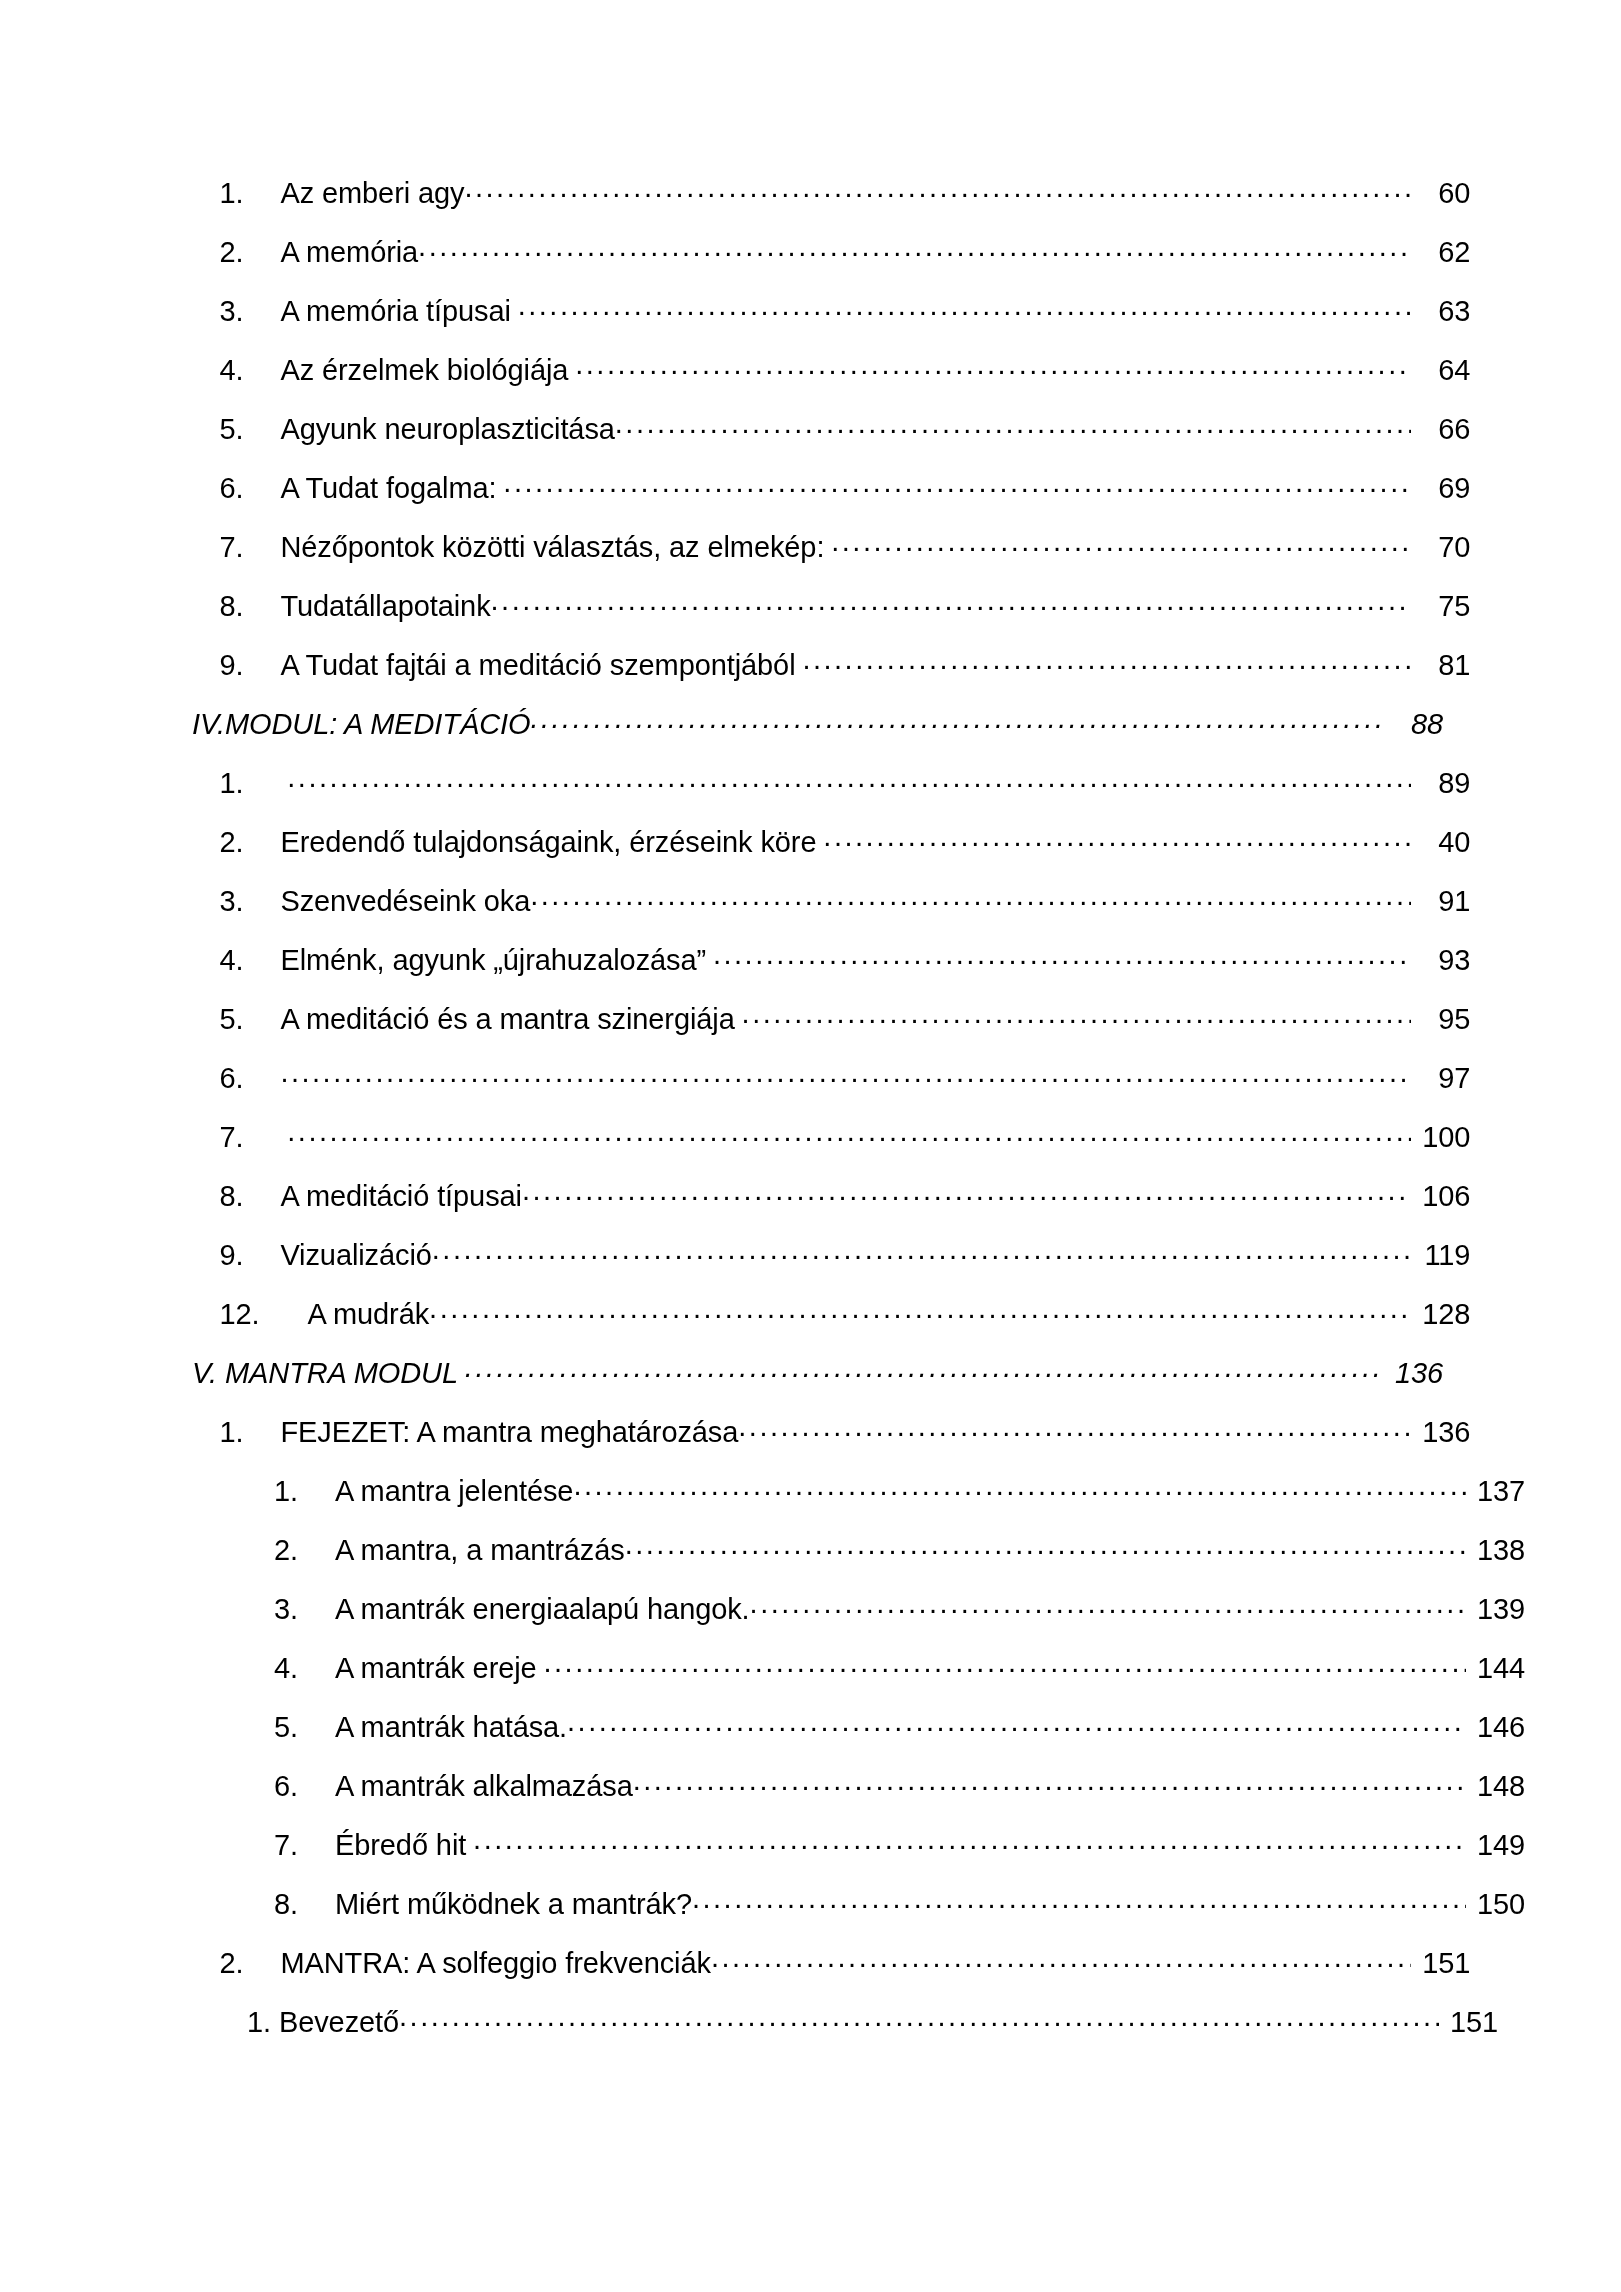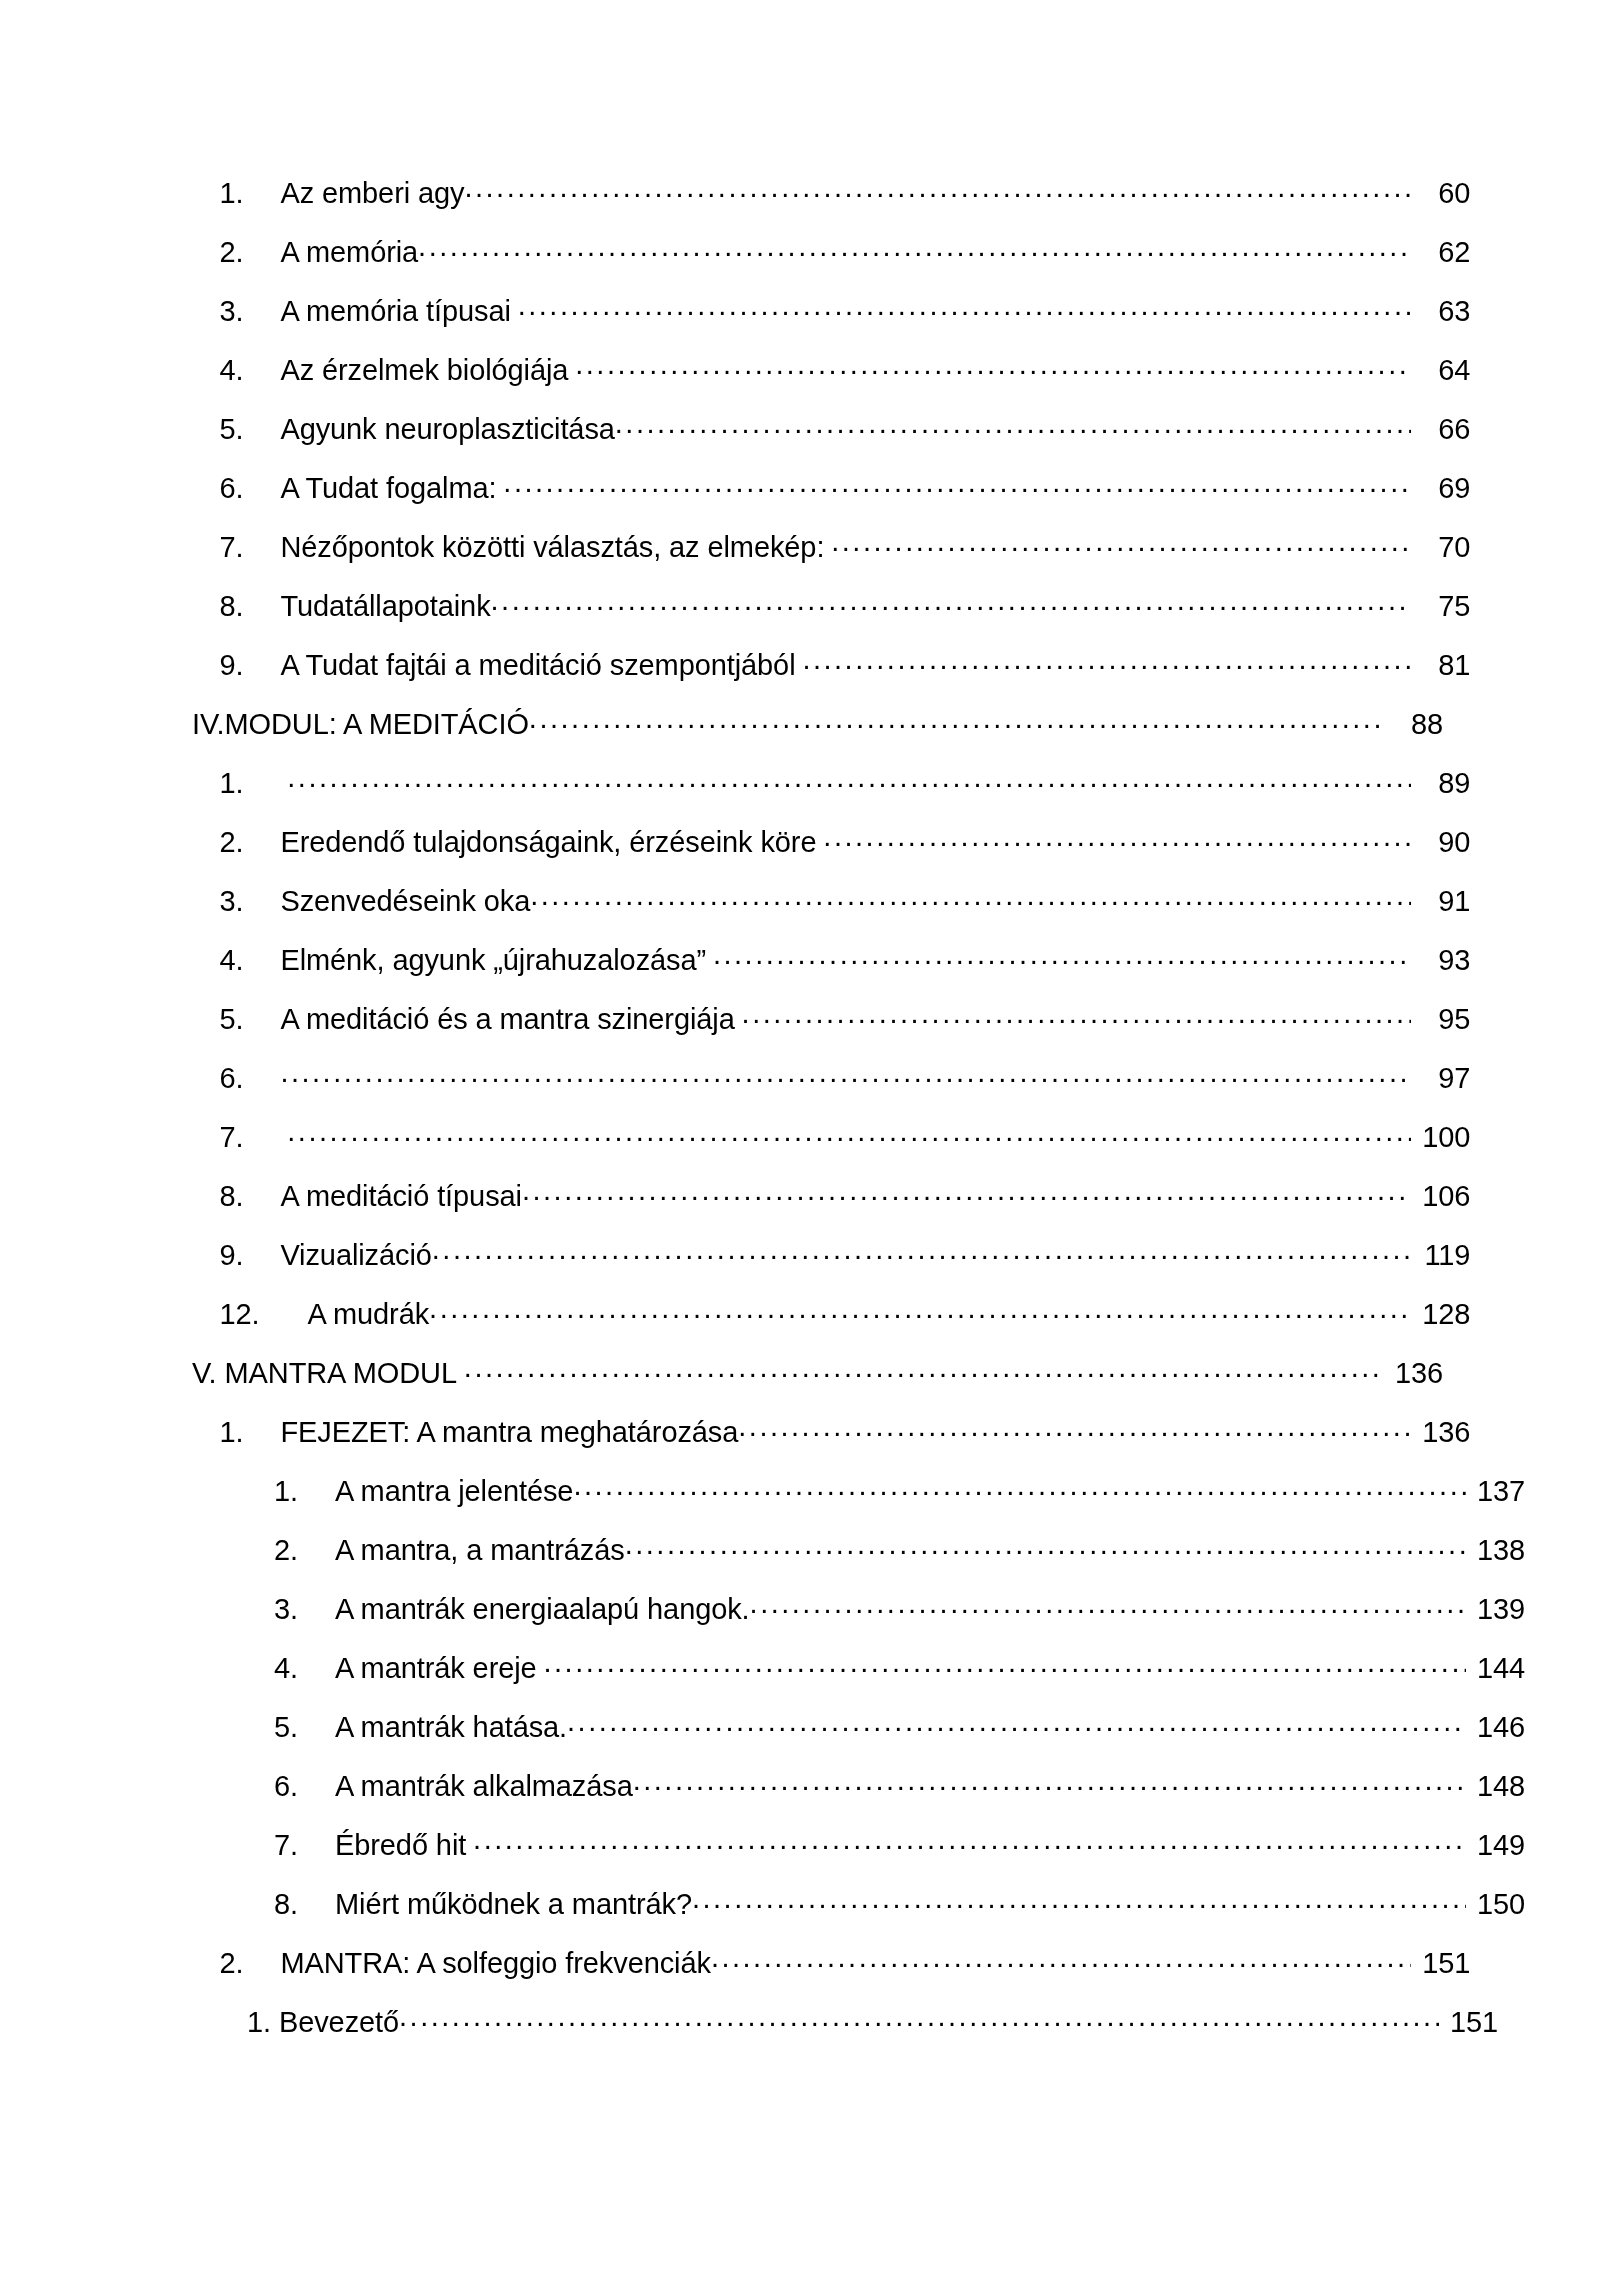--- a/index.html
+++ b/index.html
@@ -31,21 +31,21 @@
     display: flex;
     align-items: baseline;
     width: 100%;
     font-size: 29px;
     line-height: 1.0;
     margin-bottom: 24px;
     white-space: nowrap;
     letter-spacing: -0.1px;
   }
   
-  .lvl-module   { padding-left: 0px; }
+  .lvl-module   { padding-left: 0px; font-style: italic; }
   .lvl-1        { padding-left: 27.4px; }
   .lvl-2        { padding-left: 82px; }
   .lvl-plain    { padding-left: 55px; }
 
   .num {
     flex: 0 0 auto;
     min-width: 61px;
     font-weight: 400;
   }
   .num.wide { min-width: 88px; }
@@ -158,21 +158,21 @@
         <span class="num">1.</span>
         <span class="sp"></span>
         <span class="leader"></span>
         <span class="pageno">89</span>
       </div>
       <div class="toc-row lvl-1">
         <span class="num">2.</span>
         <span class="label">Eredendő tulajdonságaink, érzéseink köre</span>
         <span class="sp"></span>
         <span class="leader"></span>
-        <span class="pageno">90</span>
+        <span class="pageno">40</span>
       </div>
       <div class="toc-row lvl-1">
         <span class="num">3.</span>
         <span class="label">Szenvedéseink oka</span>
         <span class="leader"></span>
         <span class="pageno">91</span>
       </div>
       <div class="toc-row lvl-1">
         <span class="num">4.</span>
         <span class="label">Elménk, agyunk „újrahuzalozása”</span>

